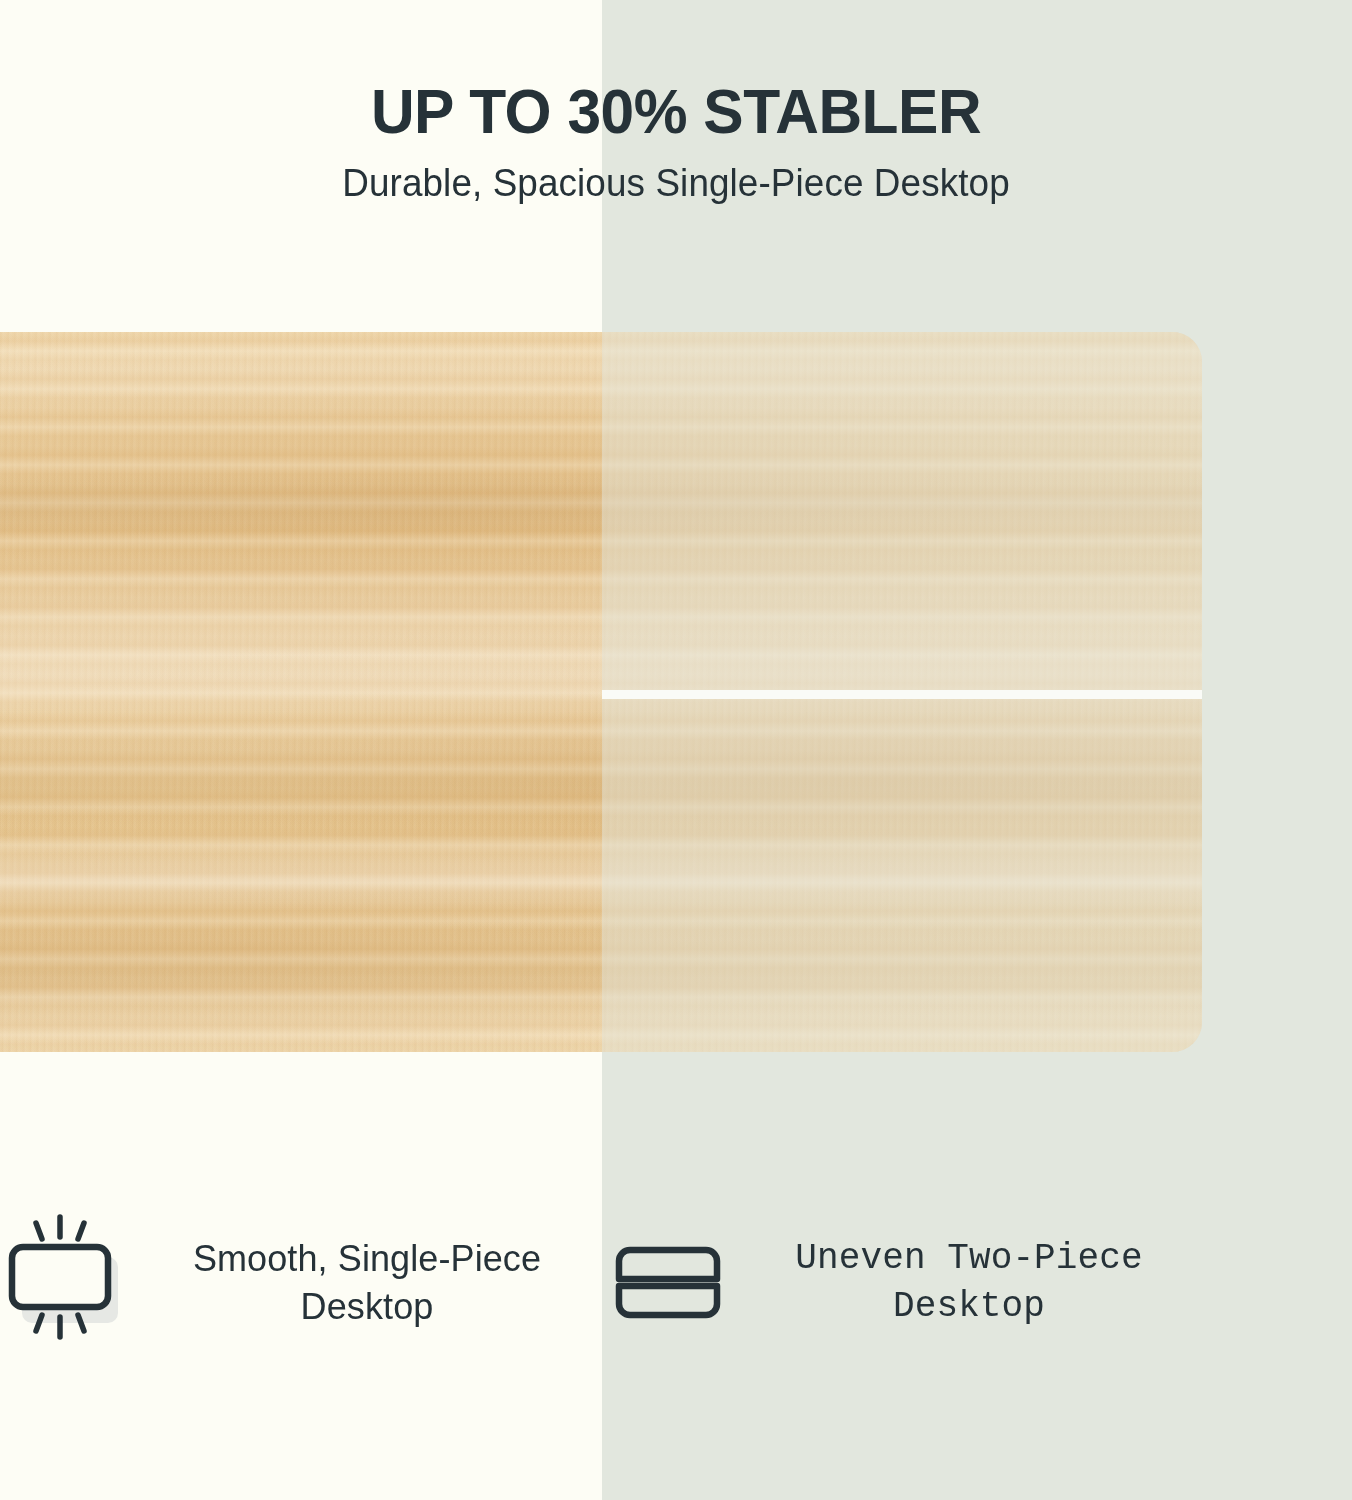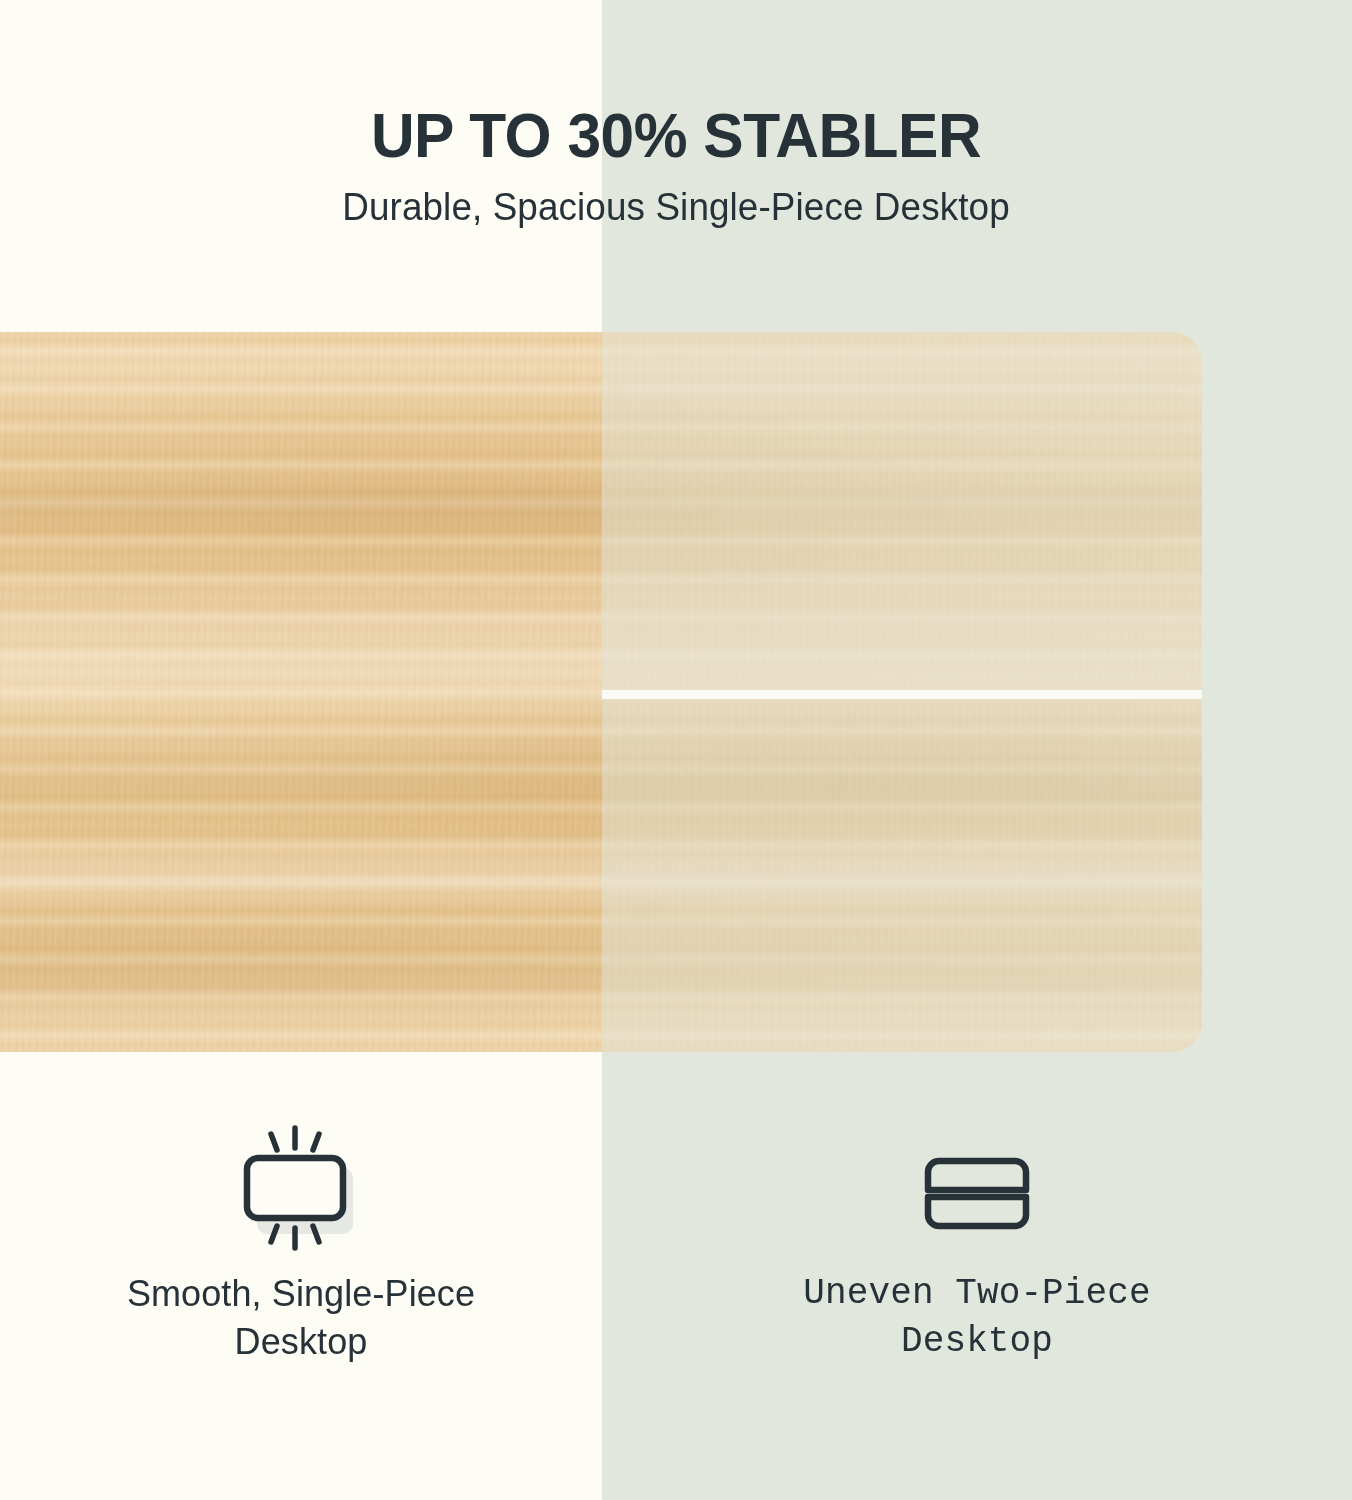--- a/index.html
+++ b/index.html
@@ -33,21 +33,20 @@
   .bg-right { left: 602px; width: 750px; background: #E2E7DE; }
 
   
   #heading-block {
     position: absolute;
     left: 0;
     top: 78px;
     width: 1352px;
     text-align: center;
     z-index: 6;
-    margin-top: 24px;
   }
   #headline {
     font-size: 63px;
     font-weight: 700;
     letter-spacing: -0.5px;
     color: #263238;
     line-height: 1.06;
     margin: 0;
     transform: scaleX(0.96);
   }
@@ -142,21 +141,21 @@
     left: 0;
     top: 1118px;
     width: 1352px;
     height: 330px;
     display: flex;
     z-index: 6;
   }
   .compare-col {
     width: 602px;
     display: flex;
-    flex-direction: column;
+    flex-direction: row;
     align-items: center;
   }
   .compare-col.right-col { width: 750px; font-family: Liberation Mono, monospace; }
 
   .icon-wrap {
     height: 152px;
     display: flex;
     align-items: center;
     justify-content: center;
   }

